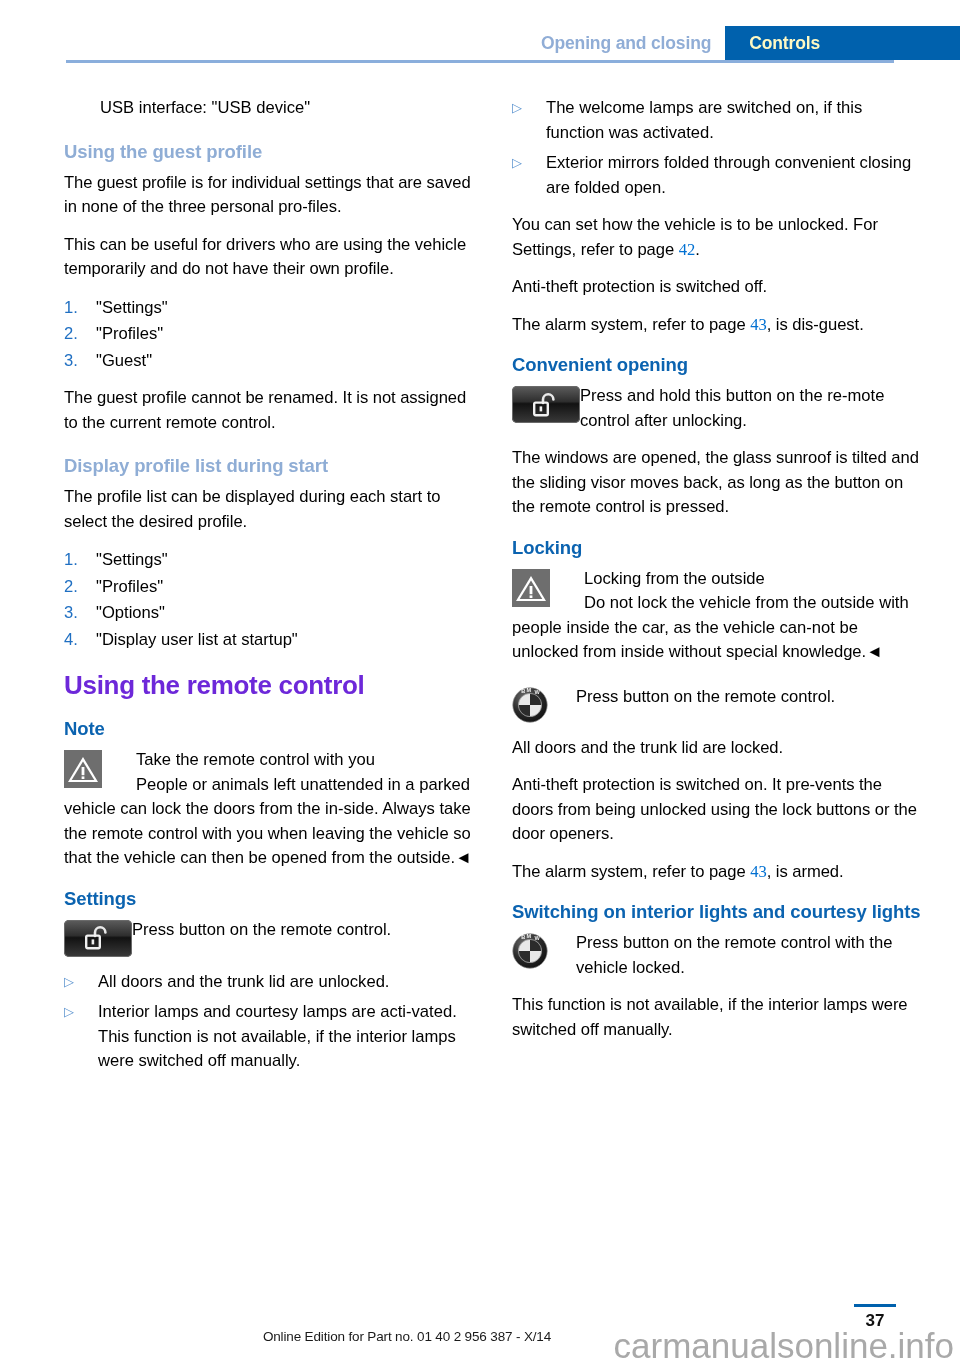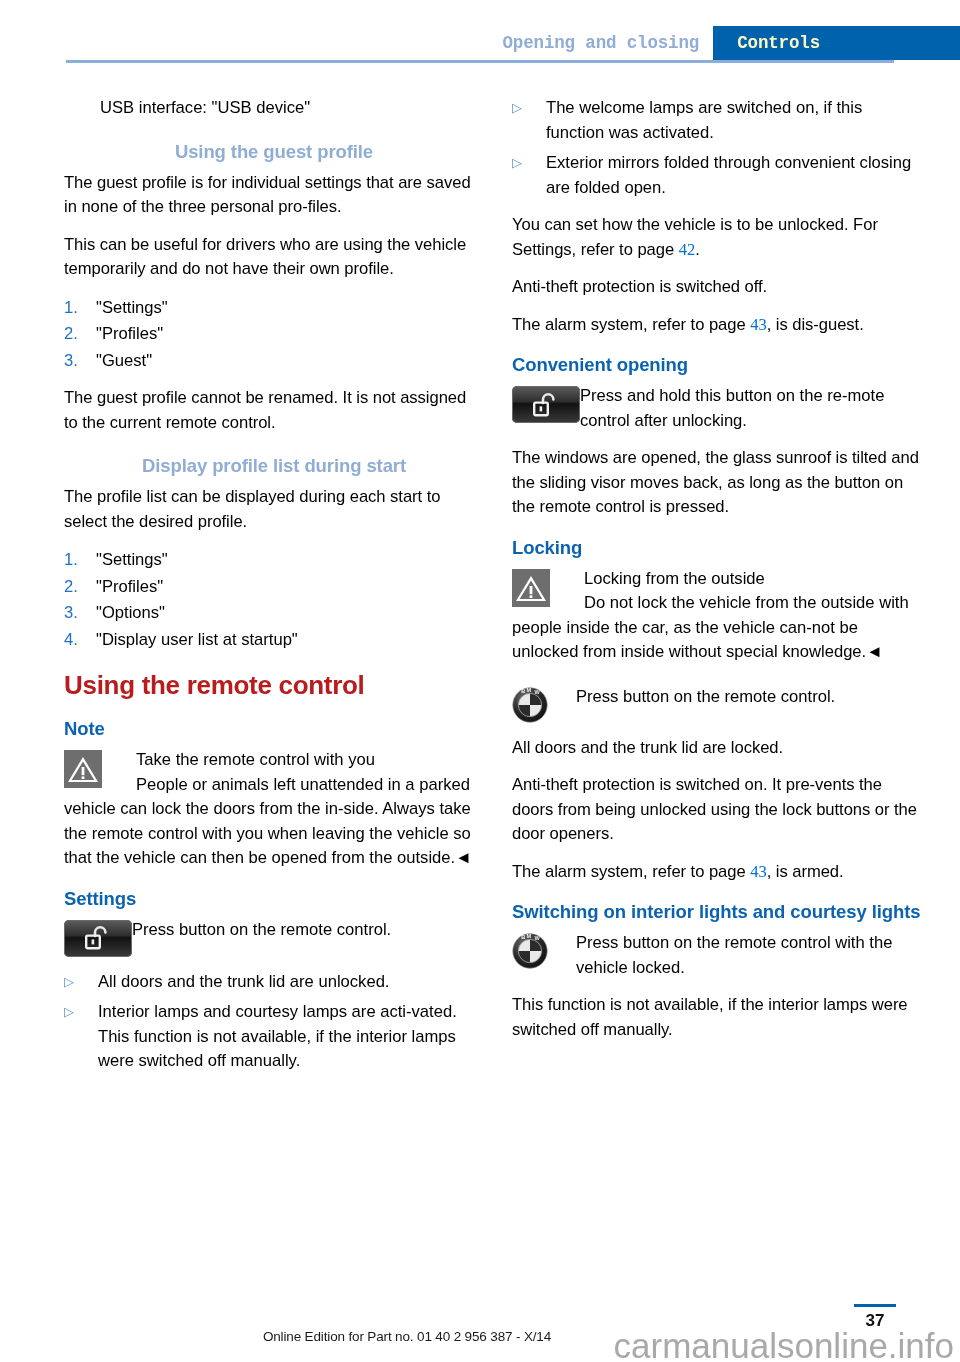--- a/index.html
+++ b/index.html
@@ -15,21 +15,20 @@
     color: #000000;
     overflow: hidden;
   }
 
   
   #header {
     position: absolute;
     top: 0; left: 0;
     width: 960px;
     height: 72px;
-    font-family: Liberation Mono, monospace;
   }
   #header-tabs {
     position: absolute;
     top: 26px;
     left: 0;
     width: 960px;
     height: 34px;
     display: flex;
     justify-content: flex-end;
     align-items: stretch;
@@ -84,40 +83,39 @@
     font-size: 16.6px;
     line-height: 24.5px;
     color: #000;
   }
   .pageref { color: #0070d2; font-family: Liberation Serif, serif; }
 
   h2.chapter {
     margin: 17px 0 9px 0;
     font-size: 26px;
     font-weight: bold;
-    color: #b91c1c;
+    color: #6d28d9;
     letter-spacing: -0.3px;
     line-height: 32px;
   }
   h3.section {
     margin: 15px 0 7px 0;
     font-size: 18.5px;
     font-weight: bold;
     color: #0b63b0;
     letter-spacing: -0.1px;
     line-height: 25px;
   }
   h4.subsection {
-    margin: 18px 0 7px 8px;
+    margin: 18px 0 7px 0;
     font-size: 18.5px;
     font-weight: bold;
     color: #8fadd5;
     letter-spacing: -0.1px;
     line-height: 25px;
-    text-align: center;
   }
 
   
   ol.numlist {
     margin: 0 0 13px 0;
     padding: 0;
     list-style: none;
   }
   ol.numlist li {
     display: flex;

